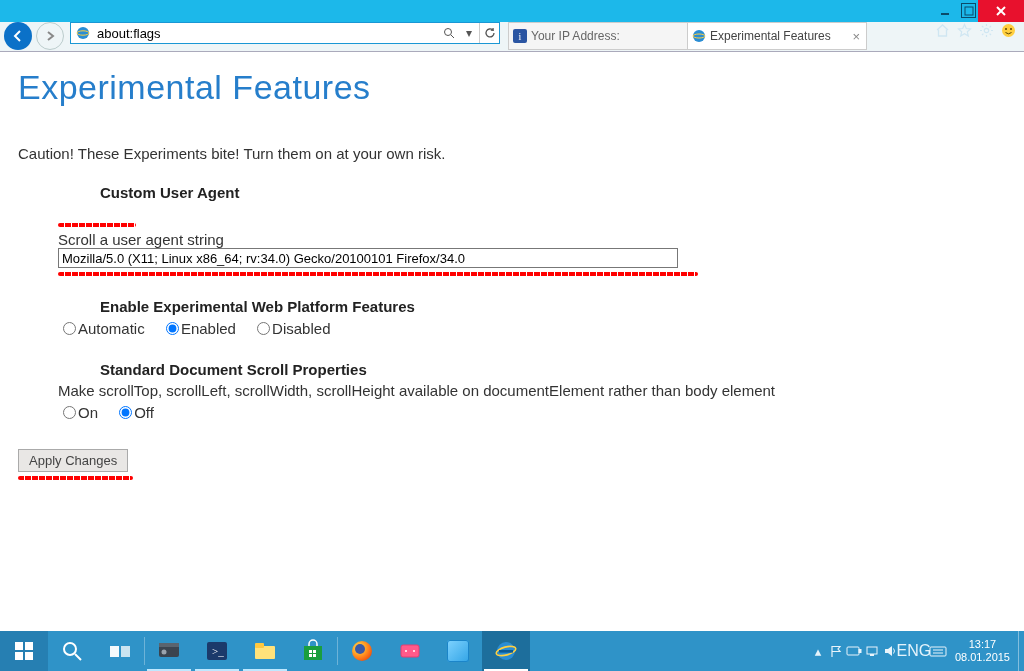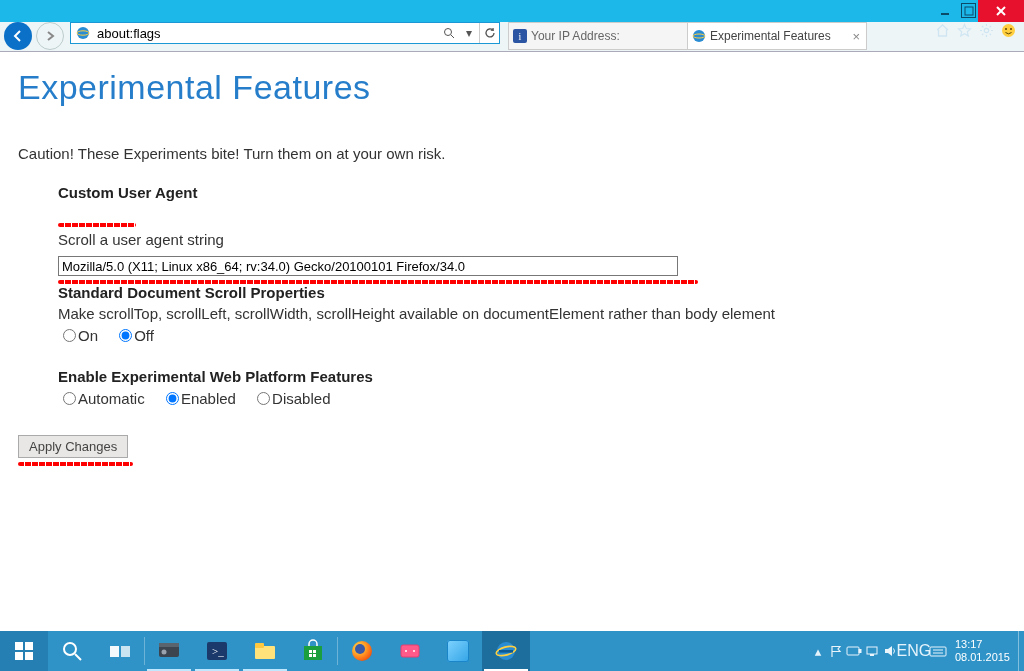--- a/index.html
+++ b/index.html
@@ -38,42 +38,42 @@
   .tab .x{margin-left:auto;color:#888;font-size:13px;}
   .chrome-icons{display:flex;align-items:center;gap:6px;padding:0 8px;color:#c8deea;}
   .ci{width:16px;height:16px;display:flex;align-items:center;justify-content:center;font-size:14px;}
 
   
   .page{padding:12px 18px 0 18px;font-size:15px;color:#333;height:calc(100% - 92px);
         position:relative;background:#fff;}
   h1{color:#267ecb;font-weight:300;font-size:34px;margin:4px 0 18px 0;letter-spacing:.5px;}
   .caution{margin-bottom:22px;margin-top:38px;}
   .sect{margin-left:40px;margin-bottom:24px;}
-  .sect .title{font-weight:bold;font-size:15px;margin-bottom:4px;color:#222;}
+  .sect .title{font-weight:bold;font-size:15px;margin-bottom:4px;color:#222;margin-left:42px;}
   .sect .desc{margin-bottom:4px;color:#333;}
   .radio-row label{margin-right:12px;font-size:15px;}
   .radio-row input{margin-right:2px;vertical-align:-1px;}
-  .ua-input{width:620px;font-size:13px;border:1px solid #777;height:20px;padding:0 3px;margin-top:8px;}
+  .ua-input{width:620px;font-size:13px;border:1px solid #777;height:20px;padding:0 3px;margin-top:0;}
   .apply{margin:4px 0 0 0;background:#e9e7e5;border:1px solid #aaa;padding:3px 10px;
          font-size:13px;color:#444;}
   .scribble{height:4px;border-radius:2px;
             background-image:repeating-linear-gradient(90deg,red 0,red 6px,transparent 6px,transparent 7px);}
   .sc1{width:78px;margin-left:40px;margin-top:-2px;}
   .sc2{width:640px;margin-left:40px;margin-top:1px;}
   .sc3{width:115px;margin-left:0;margin-top:4px;}
 
   
   .taskbar{position:absolute;bottom:0;left:0;right:0;height:40px;background:#2f93c8;
            display:flex;align-items:stretch;}
   .tb-item{width:48px;display:flex;align-items:center;justify-content:center;position:relative;}
   .tb-item.running::after{content:"";position:absolute;bottom:0;left:2px;right:2px;height:2px;background:#bfe8ff;}
   .tb-sep{width:1px;background:rgba(255,255,255,.3);margin:6px 0;}
   .tb-tray{margin-left:auto;display:flex;align-items:center;color:#e9f4fb;font-size:11px;}
   .tray-ico{width:18px;height:40px;display:flex;align-items:center;justify-content:center;font-size:13px;color:#e4f3fb;}
-  .clock{padding:4px 8px;text-align:left;line-height:13px;font-size:11px;color:#fff;}
+  .clock{padding:4px 8px;text-align:center;line-height:13px;font-size:11px;color:#fff;}
   .start{background:#267fb2;}
   .start svg rect{fill:#fff;}
   .search-btn svg{stroke:#fff;}
   .tb-item svg{display:block;}
   .ie-active{background:#1d6e9c;}
   .ie-active::after{background:#fff !important;}
 
   
   .ico-circle{width:20px;height:20px;border-radius:50%;}
   .ico-square{width:22px;height:22px;border-radius:3px;}
@@ -194,44 +194,44 @@
   <div class="sect">
     <div class="title">Custom User Agent</div>
   </div>
   <div class="scribble sc1"></div>
   <div class="sect" style="margin-top:4px;margin-bottom:4px;">
     <div>Scroll a user agent string</div>
     <input class="ua-input" value="Mozilla/5.0 (X11; Linux x86_64; rv:34.0) Gecko/20100101 Firefox/34.0" style="">
   </div>
   <div class="scribble sc2"></div>
 
+  <div class="sect" style="margin-top:22px;">
+    <div class="title">Enable Experimental Web Platform Features</div>
+    <div class="radio-row">
+      <label>
+        <input type="radio" name="wp" style=""><span>Automatic</span>
+      </label>
+      <label>
+        <input type="radio" name="wp" checked="" style=""><span>Enabled</span>
+      </label>
+      <label>
+        <input type="radio" name="wp" style=""><span>Disabled</span>
+      </label>
+    </div>
+  </div>
+
   <div class="sect">
     <div class="title">Standard Document Scroll Properties</div>
     <div class="desc">Make scrollTop, scrollLeft, scrollWidth, scrollHeight available on documentElement rather than body element</div>
     <div class="radio-row">
       <label>
         <input type="radio" name="sc" style=""><span>On</span>
       </label>
       <label>
         <input type="radio" name="sc" checked="" style=""><span>Off</span>
-      </label>
-    </div>
-  </div>
-
-  <div class="sect" style="margin-top:22px;">
-    <div class="title">Enable Experimental Web Platform Features</div>
-    <div class="radio-row">
-      <label>
-        <input type="radio" name="wp" style=""><span>Automatic</span>
-      </label>
-      <label>
-        <input type="radio" name="wp" checked="" style=""><span>Enabled</span>
-      </label>
-      <label>
-        <input type="radio" name="wp" style=""><span>Disabled</span>
       </label>
     </div>
   </div>
 
   <button class="apply">Apply Changes</button>
   <div class="scribble sc3"></div>
 </div>
 
 <div class="taskbar">
   <div class="tb-item start">

